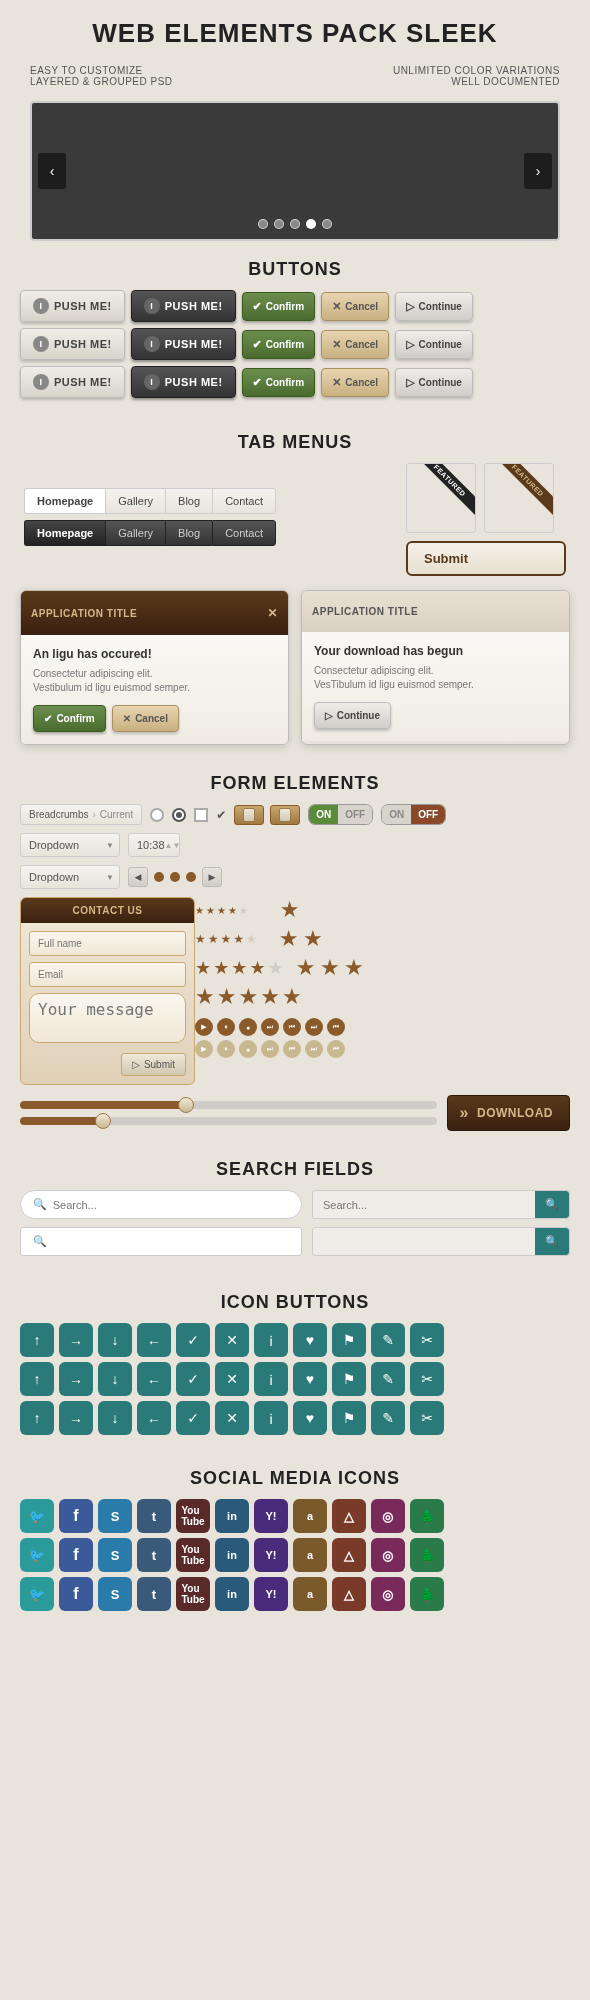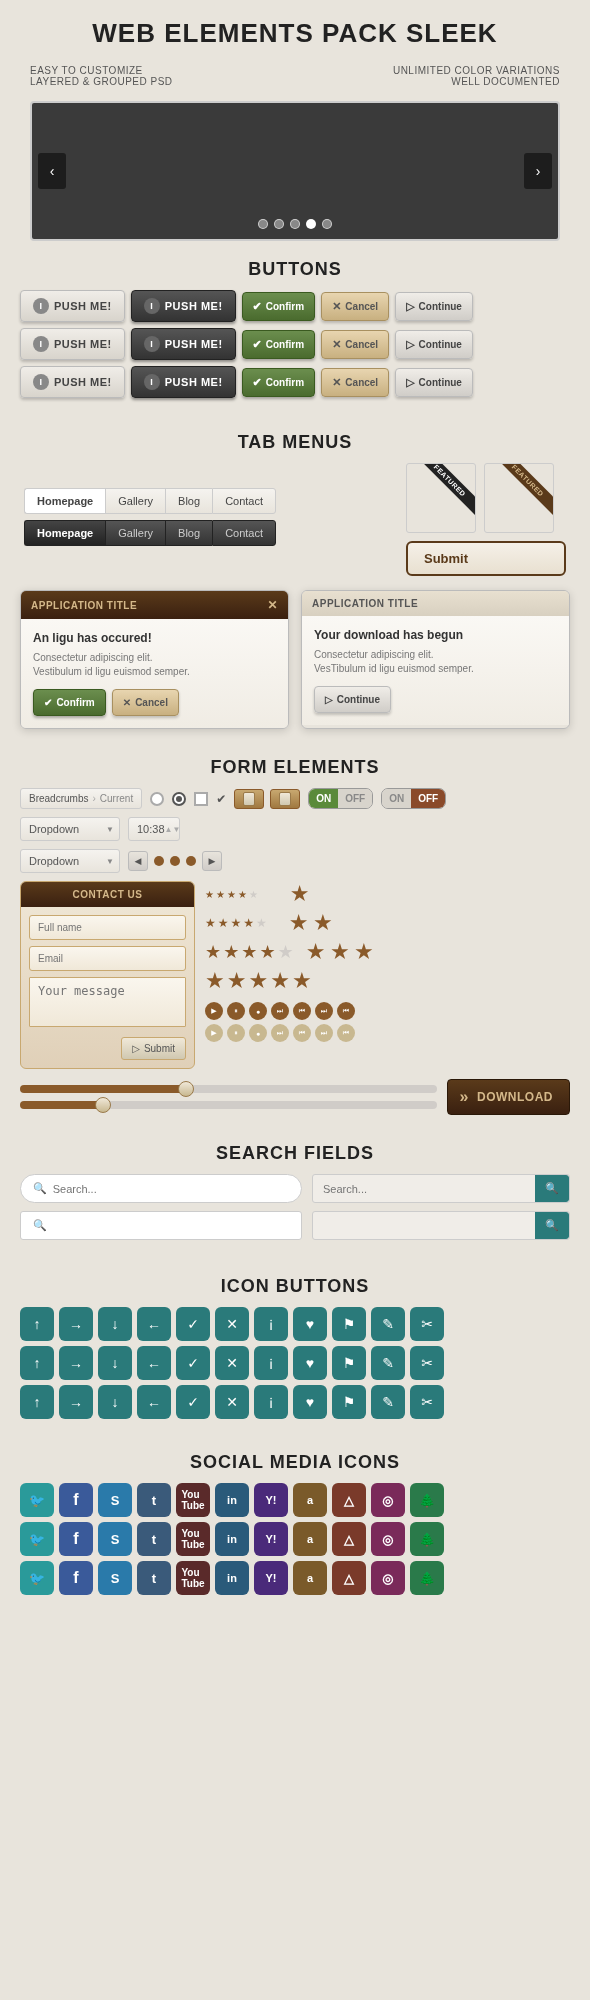--- a/index.html
+++ b/index.html
@@ -235,21 +235,21 @@
       flex: 1;
       border-radius: 6px;
       overflow: hidden;
       border: 1px solid #bbb;
       box-shadow: 0 2px 8px rgba(0,0,0,0.15);
     }
     .dialog-header {
       display: flex;
       justify-content: space-between;
       align-items: center;
-      padding: 7px 10px;
+      padding: 15px 10px;
       font-size: 10px;
       font-weight: 700;
       text-transform: uppercase;
       letter-spacing: 0.5px;
     }
     .dialog-header-dark {
       background: linear-gradient(to bottom, #5a3a1a, #3a2010);
       color: #d4b88a;
     }
     .dialog-header-light {
@@ -524,23 +524,23 @@
       background: linear-gradient(to bottom, #faf6ee, #f0e8d8);
       font-size: 10px;
       color: #888;
     }
     .form-textarea {
       width: 100%;
       height: 50px;
       margin-bottom: 6px;
       padding: 6px 8px;
       border: 1px solid #c8a870;
-      border-radius: 1px;
+      border-radius: 10px;
       background: linear-gradient(to bottom, #faf6ee, #f0e8d8);
-      font-size: 12px;
+      font-size: 16px;
       color: #888;
       resize: none;
     }
     .btn-submit {
       float: right;
       background: linear-gradient(to bottom, #f0e8d8, #d0c8b0);
       border: 1px solid #c8a870;
       border-radius: 3px;
       padding: 5px 10px;
       font-size: 10px;
@@ -766,21 +766,20 @@
 
     .media-row {
       display: flex;
       gap: 4px;
       align-items: center;
     }
 
     
     .forms-two-col {
       display: flex;
-      gap: 10px;
     }
     .forms-col-left { flex: 0 0 175px; }
     .forms-col-right { flex: 1; }
   </style>
 </head>
 <body>
 
 <div>
   <div class="page-header">
     <h1>WEB ELEMENTS PACK SLEEK</h1>

